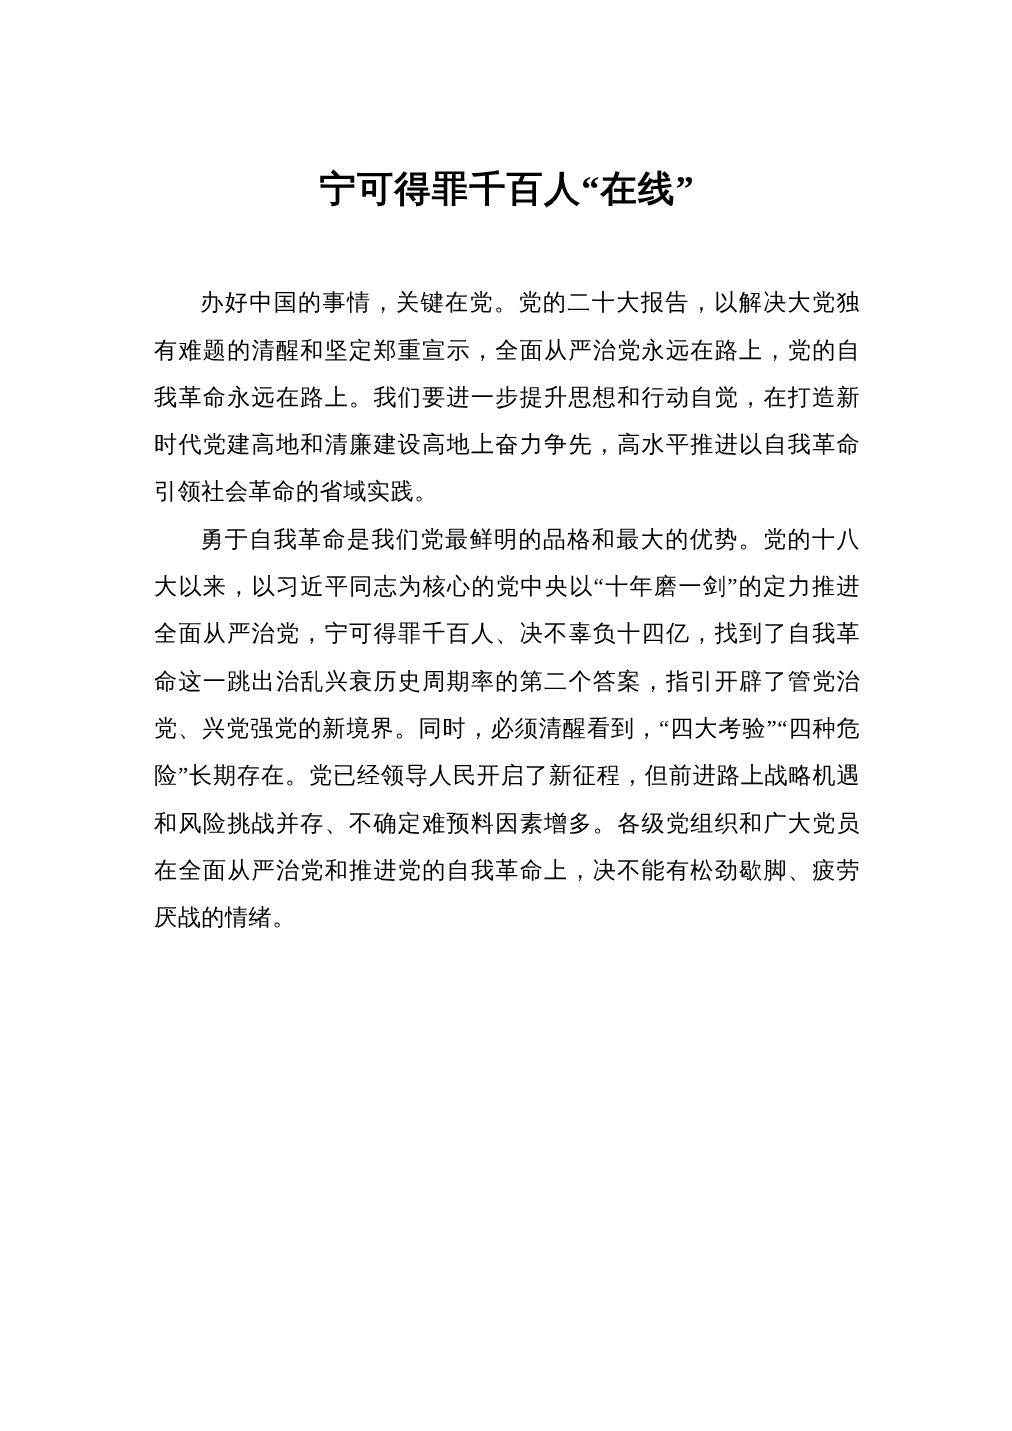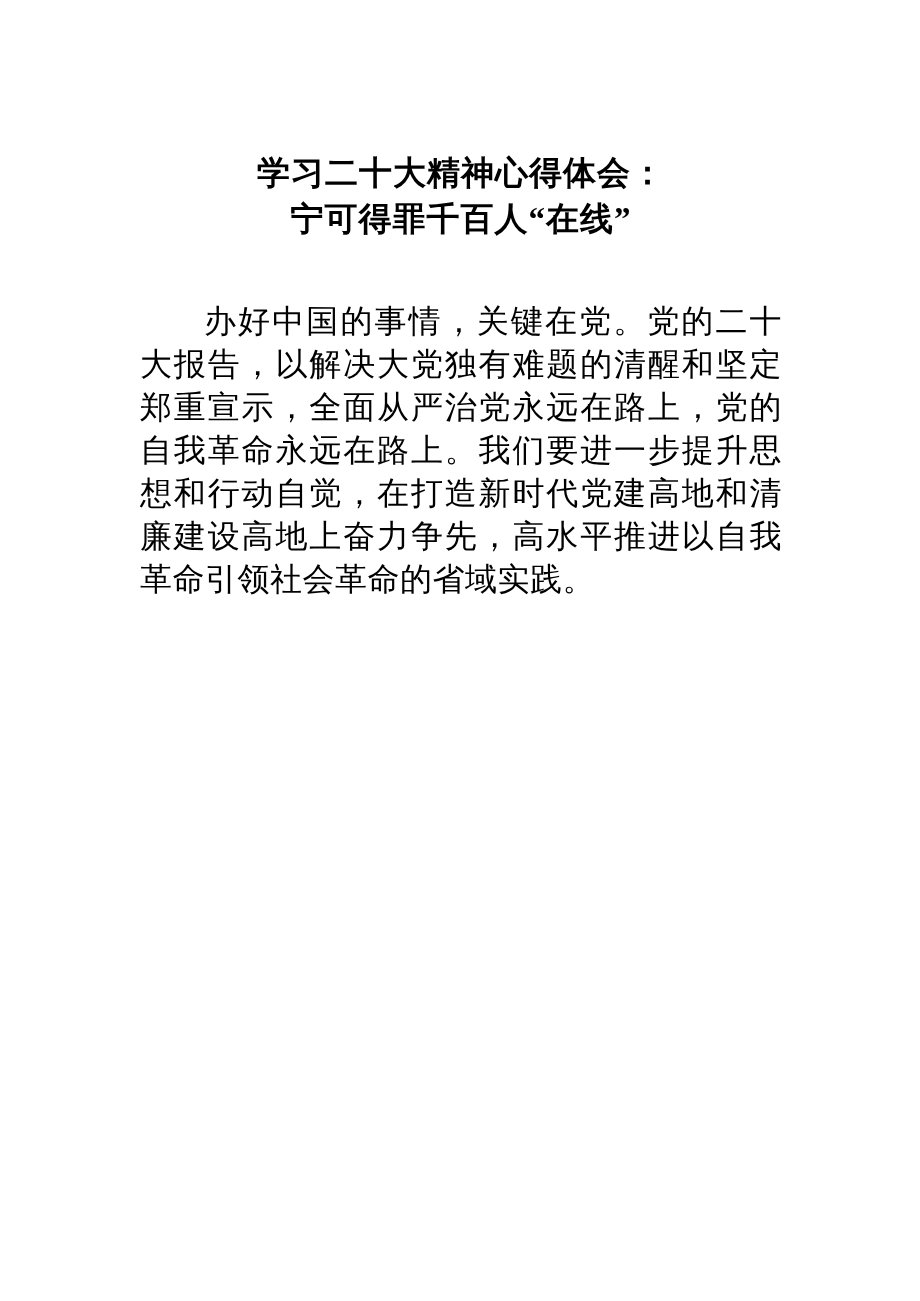--- a/index.html
+++ b/index.html
@@ -27,36 +27,36 @@
     font-size: 33px;
     line-height: 46px;
     letter-spacing: 1px;
     margin: 0 0 58px 0;
   }
   .doc-title .title-line {
     display: block;
   }
   .doc-body p {
     margin: 0;
-    font-size: 32px;
+    font-size: 21px;
     line-height: 43px;
     text-align: justify;
     text-justify: inter-ideograph;
     text-indent: 2em;
     letter-spacing: 0.5px;
     word-break: break-all;
   }
 </style>
 </head>
 <body>
 
 <div class="page">
 
   <h1 class="doc-title">
-    <span class="title-line">学习二十大精神心得体会：</span>
     <span class="title-line">宁可得罪千百人“在线”</span>
   </h1>
 
   <div class="doc-body">
     <p>办好中国的事情，关键在党。党的二十大报告，以解决大党独有难题的清醒和坚定郑重宣示，全面从严治党永远在路上，党的自我革命永远在路上。我们要进一步提升思想和行动自觉，在打造新时代党建高地和清廉建设高地上奋力争先，高水平推进以自我革命引领社会革命的省域实践。</p>
+    <p>勇于自我革命是我们党最鲜明的品格和最大的优势。党的十八大以来，以习近平同志为核心的党中央以“十年磨一剑”的定力推进全面从严治党，宁可得罪千百人、决不辜负十四亿，找到了自我革命这一跳出治乱兴衰历史周期率的第二个答案，指引开辟了管党治党、兴党强党的新境界。同时，必须清醒看到，“四大考验”“四种危险”长期存在。党已经领导人民开启了新征程，但前进路上战略机遇和风险挑战并存、不确定难预料因素增多。各级党组织和广大党员在全面从严治党和推进党的自我革命上，决不能有松劲歇脚、疲劳厌战的情绪。</p>
   </div>
 
 </div>
 
 </body></html>

